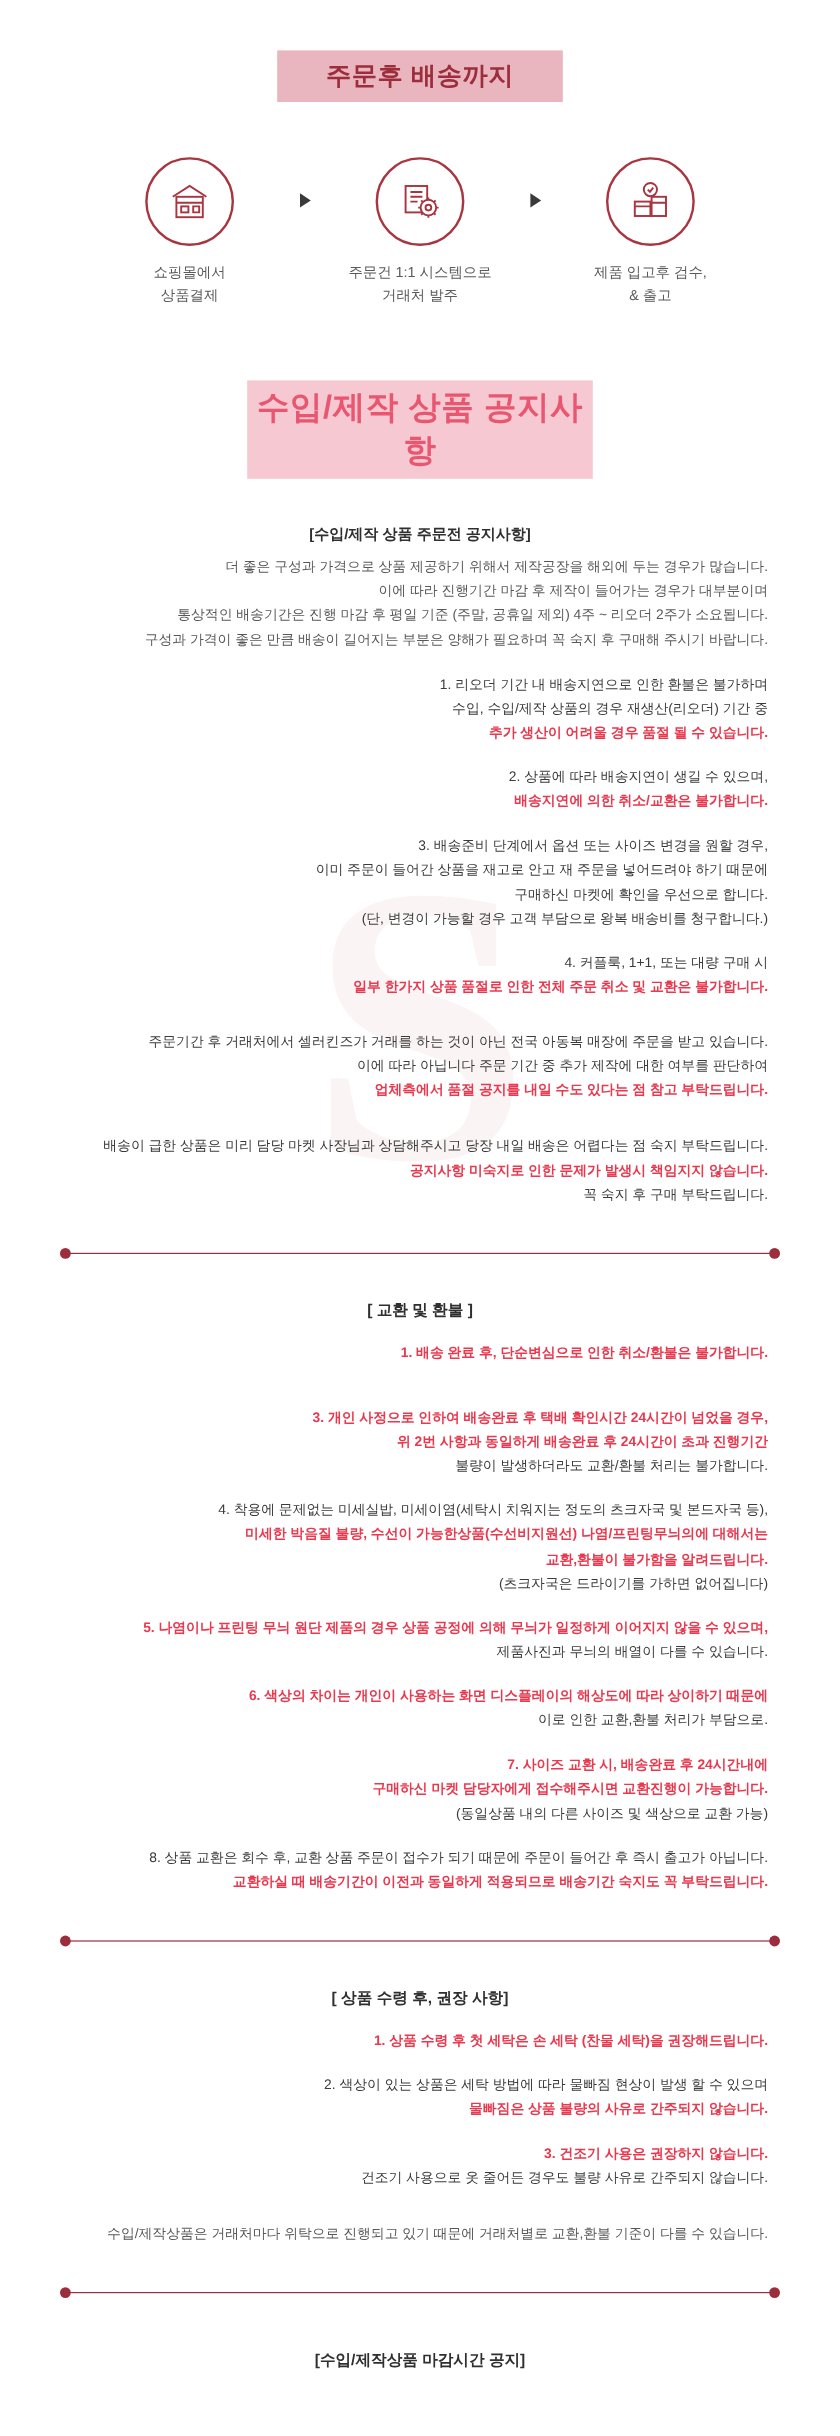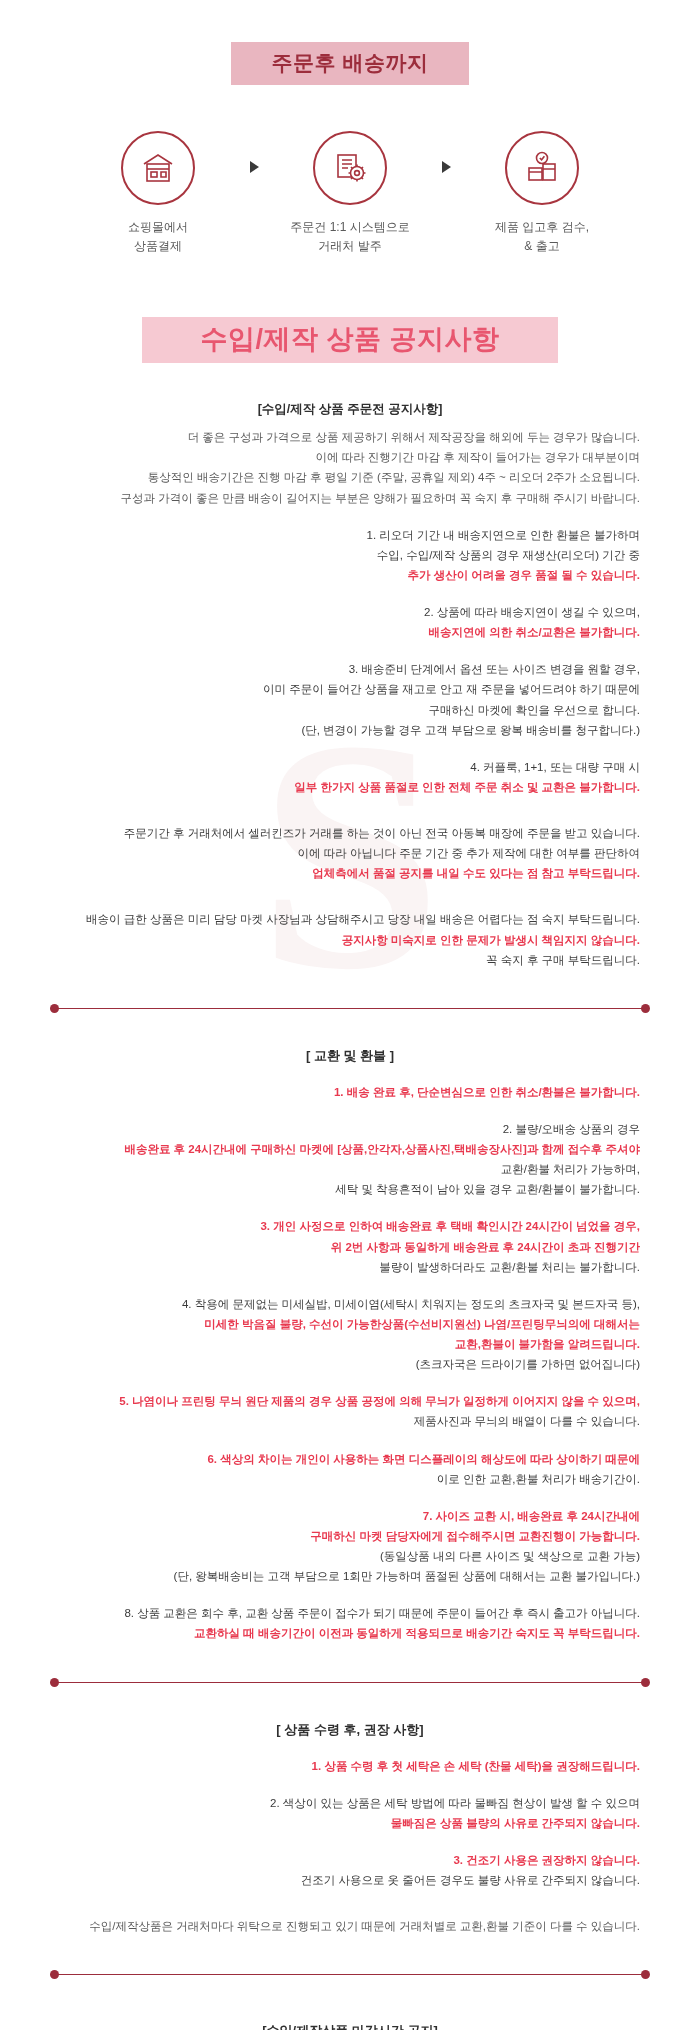--- a/index.html
+++ b/index.html
@@ -95,21 +95,21 @@
   .tri {
     width: 0; height: 0;
     border-left: 9px solid #3a3a3a;
     border-top: 6px solid transparent;
     border-bottom: 6px solid transparent;
   }
 
   
   .hero-heading {
     margin: 62px auto 0;
-    width: 416px;
+    width: 288px;
     text-align: center;
     background: #f6c9d2;
     padding: 4px 0 6px;
   }
   .hero-heading-text {
     font-size: 27px;
     font-weight: 700;
     color: #e8566f;
     letter-spacing: 0.5px;
   }
@@ -292,26 +292,20 @@
 
     <div class="block pad-x">
       <div class="section-header">[ 교환 및 환불 ]</div>
 
       <div class="gap-m"></div>
       <div>
         <div class="line red">1. 배송 완료 후, 단순변심으로 인한 취소/환불은 불가합니다.</div>
       </div>
 
       <div class="gap-m"></div>
-      <div>
-        <div class="line dark">2. 불량/오배송 상품의 경우</div>
-        <div class="line red">배송완료 후 24시간내에 구매하신 마켓에 [상품,안각자,상품사진,택배송장사진]과 함께 접수후 주셔야</div>
-        <div class="line dark">교환/환불 처리가 가능하며,</div>
-        <div class="line dark">세탁 및 착용흔적이 남아 있을 경우 교환/환불이 불가합니다.</div>
-      </div>
 
       <div class="gap-m"></div>
       <div>
         <div class="line red">3. 개인 사정으로 인하여 배송완료 후 택배 확인시간 24시간이 넘었을 경우,</div>
         <div class="line red">위 2번 사항과 동일하게 배송완료 후 24시간이 초과 진행기간</div>
         <div class="line dark">불량이 발생하더라도 교환/환불 처리는 불가합니다.</div>
       </div>
 
       <div class="gap-m"></div>
       <div>
@@ -323,29 +317,28 @@
 
       <div class="gap-m"></div>
       <div>
         <div class="line red">5. 나염이나 프린팅 무늬 원단 제품의 경우 상품 공정에 의해 무늬가 일정하게 이어지지 않을 수 있으며,</div>
         <div class="line dark">제품사진과 무늬의 배열이 다를 수 있습니다.</div>
       </div>
 
       <div class="gap-m"></div>
       <div>
         <div class="line red">6. 색상의 차이는 개인이 사용하는 화면 디스플레이의 해상도에 따라 상이하기 때문에</div>
-        <div class="line dark">이로 인한 교환,환불 처리가 배송기간이.</div>
+        <div class="line dark">이로 인한 교환,환불 처리가 부담으로.</div>
       </div>
 
       <div class="gap-m"></div>
       <div>
         <div class="line red">7. 사이즈 교환 시, 배송완료 후 24시간내에</div>
         <div class="line red">구매하신 마켓 담당자에게 접수해주시면 교환진행이 가능합니다.</div>
         <div class="line dark">(동일상품 내의 다른 사이즈 및 색상으로 교환 가능)</div>
-        <div class="line dark">(단, 왕복배송비는 고객 부담으로 1회만 가능하며 품절된 상품에 대해서는 교환 불가입니다.)</div>
       </div>
 
       <div class="gap-m"></div>
       <div>
         <div class="line dark">8. 상품 교환은 회수 후, 교환 상품 주문이 접수가 되기 때문에 주문이 들어간 후 즉시 출고가 아닙니다.</div>
         <div class="line red">교환하실 때 배송기간이 이전과 동일하게 적용되므로 배송기간 숙지도 꼭 부탁드립니다.</div>
       </div>
     </div>
 
     <div class="divider">

